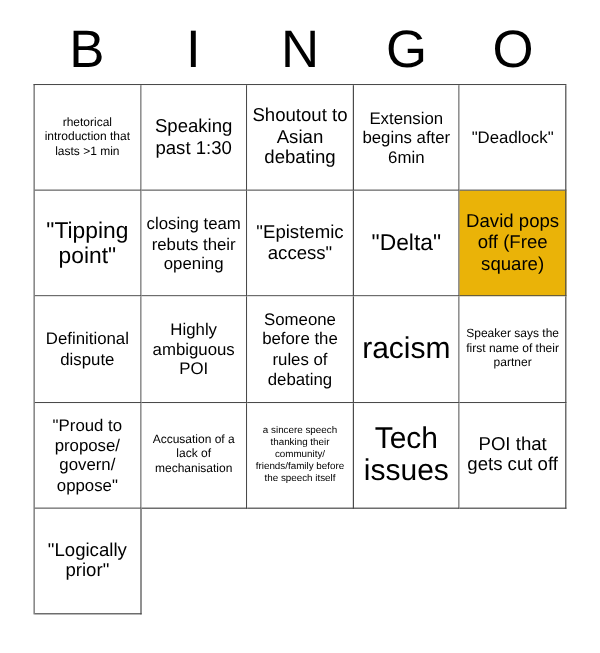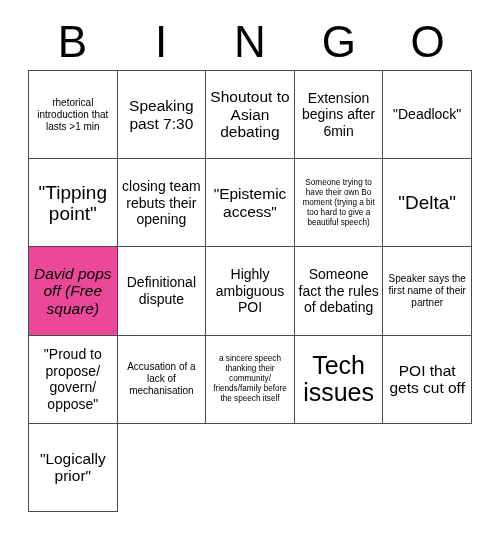--- a/index.html
+++ b/index.html
@@ -74,77 +74,77 @@
     word-wrap: break-word;
     white-space: pre-line;
   }
   
   .fs-xs .cell-text { font-size: 8.2px;  line-height: 1.22; }
   .fs-s  .cell-text { font-size: 10px;   line-height: 1.2; }
   .fs-m  .cell-text { font-size: 14px; line-height: 1.18; }
   .fs-l  .cell-text { font-size: 15.5px; line-height: 1.14; }
   .fs-xl .cell-text { font-size: 19px;   line-height: 1.12; }
   .fs-xxl .cell-text{ font-size: 25px;   line-height: 1.1; }
-  .free-square { background: #ec4899; font-style: italic; }
+  .free-square { background: #eab308; }
 </style>
 </head>
 <body>
 
 <div id="card">
 
   <div id="bingo-header">
     <div class="hdr-letter">B</div>
     <div class="hdr-letter">I</div>
     <div class="hdr-letter">N</div>
     <div class="hdr-letter">G</div>
     <div class="hdr-letter">O</div>
   </div>
 
   <div id="bingo-grid">
       <div class="cell fs-s">
         <span class="cell-text">rhetorical introduction that lasts &gt;1 min</span>
       </div>
       <div class="cell fs-l">
-        <span class="cell-text">Speaking past 7:30</span>
+        <span class="cell-text">Speaking past 1:30</span>
       </div>
       <div class="cell fs-l">
         <span class="cell-text">Shoutout to Asian debating</span>
       </div>
       <div class="cell fs-m">
         <span class="cell-text">Extension begins after 6min</span>
       </div>
       <div class="cell fs-m">
         <span class="cell-text">"Deadlock"</span>
       </div>
       <div class="cell fs-xl">
         <span class="cell-text">"Tipping point"</span>
       </div>
       <div class="cell fs-m">
         <span class="cell-text">closing team rebuts their opening</span>
       </div>
       <div class="cell fs-l">
         <span class="cell-text">"Epistemic access"</span>
       </div>
-      <div class="cell fs-xs">
-        <span class="cell-text">Someone trying to have their own Bo moment (trying a bit too hard to give a beautiful speech)</span>
-      </div>
       <div class="cell fs-xl">
         <span class="cell-text">"Delta"</span>
       </div>
       <div class="cell fs-l free-square">
         <span class="cell-text">David pops off (Free square)</span>
       </div>
       <div class="cell fs-m">
         <span class="cell-text">Definitional dispute</span>
       </div>
       <div class="cell fs-m">
         <span class="cell-text">Highly ambiguous POI</span>
       </div>
       <div class="cell fs-m">
-        <span class="cell-text">Someone fact the rules of debating</span>
+        <span class="cell-text">Someone before the rules of debating</span>
+      </div>
+      <div class="cell fs-xxl">
+        <span class="cell-text">racism</span>
       </div>
       <div class="cell fs-s">
         <span class="cell-text">Speaker says the first name of their partner</span>
       </div>
       <div class="cell fs-m">
         <span class="cell-text">"Proud to propose/ govern/ oppose"</span>
       </div>
       <div class="cell fs-s">
         <span class="cell-text">Accusation of a lack of mechanisation</span>
       </div>

